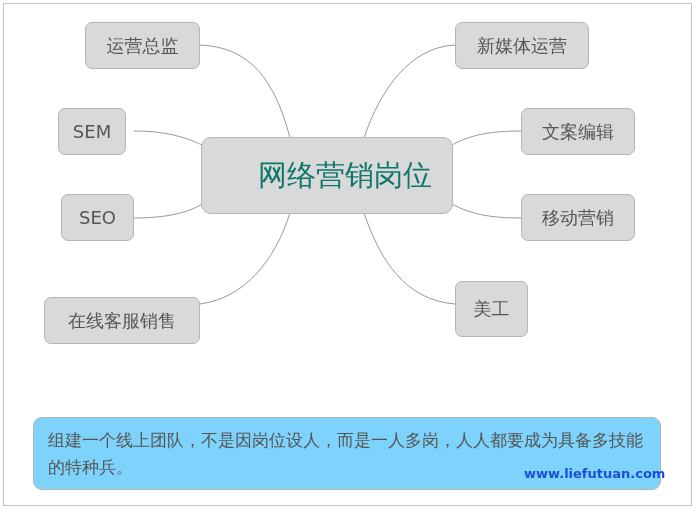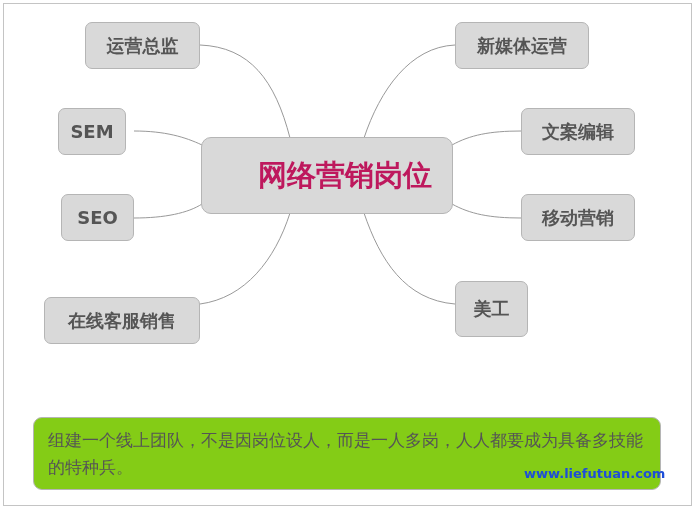--- a/index.html
+++ b/index.html
@@ -4,24 +4,24 @@
 <style>
   html, body { margin: 0; padding: 0; background: #ffffff; }
   body { width: 697px; height: 510px; position: relative; overflow: hidden;
          font-family: "DejaVu Sans", "Liberation Sans", sans-serif; }
   .frame { position: absolute; left: 3px; top: 3px; width: 689px; height: 503px;
            border: 1px solid #c4c4c4; box-sizing: border-box; background: #fff; }
   svg.links { position: absolute; left: 0; top: 0; width: 697px; height: 510px; }
   .node { position: absolute; box-sizing: border-box; background: #d9d9d9;
           border: 1px solid #b5b5b5; border-radius: 7px; color: #555555;
           display: flex; align-items: center; justify-content: center;
-          font-size: 18px; white-space: nowrap; font-weight: bold; }
-  .center { font-size: 29px; border-radius: 10px; color: #be185d; padding-left: 36px; }
+          font-size: 18px; white-space: nowrap; }
+  .center { font-size: 29px; border-radius: 10px; color: #0f766e; padding-left: 36px; }
   .note { position: absolute; left: 33px; top: 417px; width: 628px; height: 73px;
-          box-sizing: border-box; background: #84cc16; border: 1px solid #b5b5b5;
+          box-sizing: border-box; background: #7dd3fc; border: 1px solid #b5b5b5;
           border-radius: 9px; padding: 9px 14px; color: #555; font-size: 17px;
           line-height: 27px; }
   .watermark { position: absolute; left: 524px; top: 466px; color: #1d4ed8;
                font-weight: bold; font-size: 13px; font-family: "DejaVu Sans", sans-serif; }
 </style>
 </head>
 <body>
 
 <div class="frame"></div>
 

